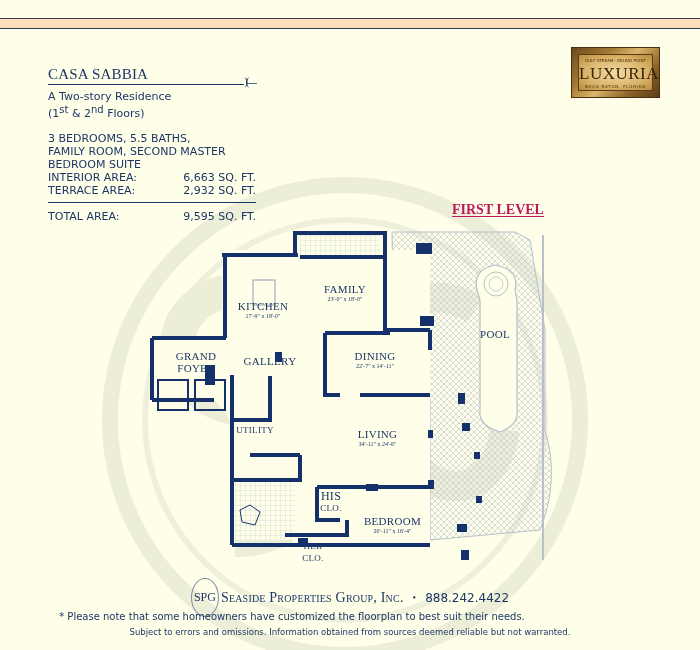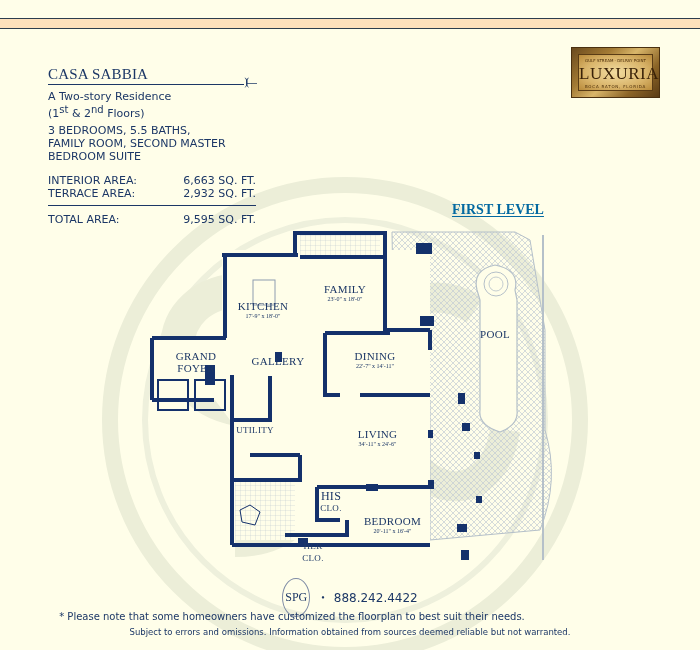--- a/index.html
+++ b/index.html
@@ -5,30 +5,30 @@
   html,body{margin:0;padding:0;}
   body{width:700px;height:650px;background:#fffee9;position:relative;overflow:hidden;font-family:"DejaVu Sans","Liberation Sans",sans-serif;color:#1c3766;}
   .topband{position:absolute;left:0;top:18px;width:700px;height:9px;background:#fde0bb;border-top:1px solid #2d3d4d;border-bottom:1px solid #2d3d4d;}
   .watermark{position:absolute;left:95px;top:170px;width:500px;height:500px;}
   .info{position:absolute;left:48px;top:68px;width:212px;font-size:11px;line-height:13px;color:#1c3766;}
   .title{font-family:"Liberation Serif","DejaVu Serif",serif;font-size:15px;letter-spacing:0.2px;color:#1c3766;position:relative;padding-bottom:1px;}
   .title-rule{position:absolute;left:0;top:16px;width:196px;height:1px;background:#1c3766;}
   .title-orn{position:absolute;left:196px;top:8px;font-size:11px;font-family:"DejaVu Serif",serif;color:#1c3766;letter-spacing:-3px;}
   .sub{margin-top:8px;}
   .sup{font-size:10px;vertical-align:4px;}
-  .features{margin-top:4px;}
-  .areas{margin-top:11px;}
+  .features{margin-top:12px;}
+  .areas{}
   .arow{display:flex;justify-content:space-between;width:208px;}
   .arule{width:208px;height:1px;background:#1c3766;margin:5px 0 7px;}
   .logo{position:absolute;left:571px;top:47px;width:89px;height:51px;background:linear-gradient(135deg,#6a4a1e,#a37a34 30%,#d9b66a 50%,#8c6527 75%,#5a3c15);border:1px solid #4a3010;box-sizing:border-box;padding-left:36px;}
   .logo-inner{position:absolute;left:6px;top:6px;right:6px;bottom:6px;background:radial-gradient(ellipse at center,#f2dca0 0%,#d9b46a 60%,#b88a3a 100%);border:1px solid #5a3c15;}
   .logo-top{position:absolute;top:3px;width:100%;text-align:center;font-size:4px;color:#4a2c0a;}
   .logo-name{position:absolute;top:9px;width:100%;text-align:center;font-family:"Liberation Serif",serif;font-size:17px;color:#3a2208;letter-spacing:0.5px;}
   .logo-bot{position:absolute;top:29px;width:100%;text-align:center;font-size:4px;color:#4a2c0a;letter-spacing:0.8px;}
-  .level{position:absolute;left:452px;top:202px;font-family:"Liberation Serif","DejaVu Serif",serif;font-weight:bold;font-size:14px;color:#0369a1;text-decoration:underline;text-underline-offset:2px;}
+  .level{position:absolute;left:452px;top:202px;font-family:"Liberation Serif","DejaVu Serif",serif;font-weight:bold;font-size:14px;color:#be185d;text-decoration:underline;text-underline-offset:2px;}
   .plan{position:absolute;left:0;top:0;width:700px;height:650px;}
   .room{position:absolute;font-family:"Liberation Serif","DejaVu Serif",serif;color:#1c3766;text-align:center;line-height:12px;}
   .room .n{font-size:11px;letter-spacing:0.3px;}
   .room .d{font-size:6px;line-height:8px;}
   .footer{position:absolute;left:0;top:578px;width:700px;text-align:center;}
   .spg{display:inline-flex;align-items:center;font-family:"Liberation Serif",serif;color:#1c3766;font-size:14px;}
   .spg-badge{display:inline-block;border:1.5px solid #7f8ca6;border-radius:50%;padding:11px 2px;font-size:12px;margin-right:2px;}
   .sc{font-variant:small-caps;letter-spacing:0.2px;}
   .dot{margin:0 9px;font-size:10px;}
   .phone{font-family:"DejaVu Sans",sans-serif;font-size:12px;}
@@ -167,21 +167,21 @@
     <div class="d">23'-0" x 18'-0"</div>
 </div>
 <div class="room" style="left:228px;top:300px;width:70px;">
   <div class="n">KITCHEN</div>
     <div class="d">17'-9" x 18'-0"</div>
 </div>
 <div class="room" style="left:168px;top:350px;width:56px;">
   <div class="n">GRAND</div>
     <div class="n">FOYER</div>
 </div>
-<div class="room" style="left:248px;top:355px;width:60px;">
+<div class="room" style="left:240px;top:355px;width:60px;">
   <div class="n">GALLERY</div>
 </div>
 <div class="room" style="left:340px;top:350px;width:70px;">
   <div class="n">DINING</div>
     <div class="d">22'-7" x 14'-11"</div>
 </div>
 <div class="room" style="left:475px;top:328px;width:40px;">
   <div class="n">POOL</div>
 </div>
 <div class="room" style="left:232px;top:424px;width:46px;">
@@ -200,18 +200,19 @@
     <div class="d">20'-11" x 16'-4"</div>
 </div>
 <div class="room" style="left:294px;top:540px;width:38px;">
   <div class="n" style="font-size:9px;">HER</div>
     <div class="n" style="font-size:9px;">CLO.</div>
 </div>
 
 <div class="footer">
   <span class="spg">
     <span class="spg-badge">SPG</span>
+    <span class="sc">Seaside Properties Group, Inc.</span>
     <span class="dot">•</span>
     <span class="phone">888.242.4422</span>
   </span>
 </div>
 <div class="note1">* Please note that some homeowners have customized the floorplan to best suit their needs.</div>
 <div class="note2">Subject to errors and omissions. Information obtained from sources deemed reliable but not warranted.</div>
 
 </body></html>

